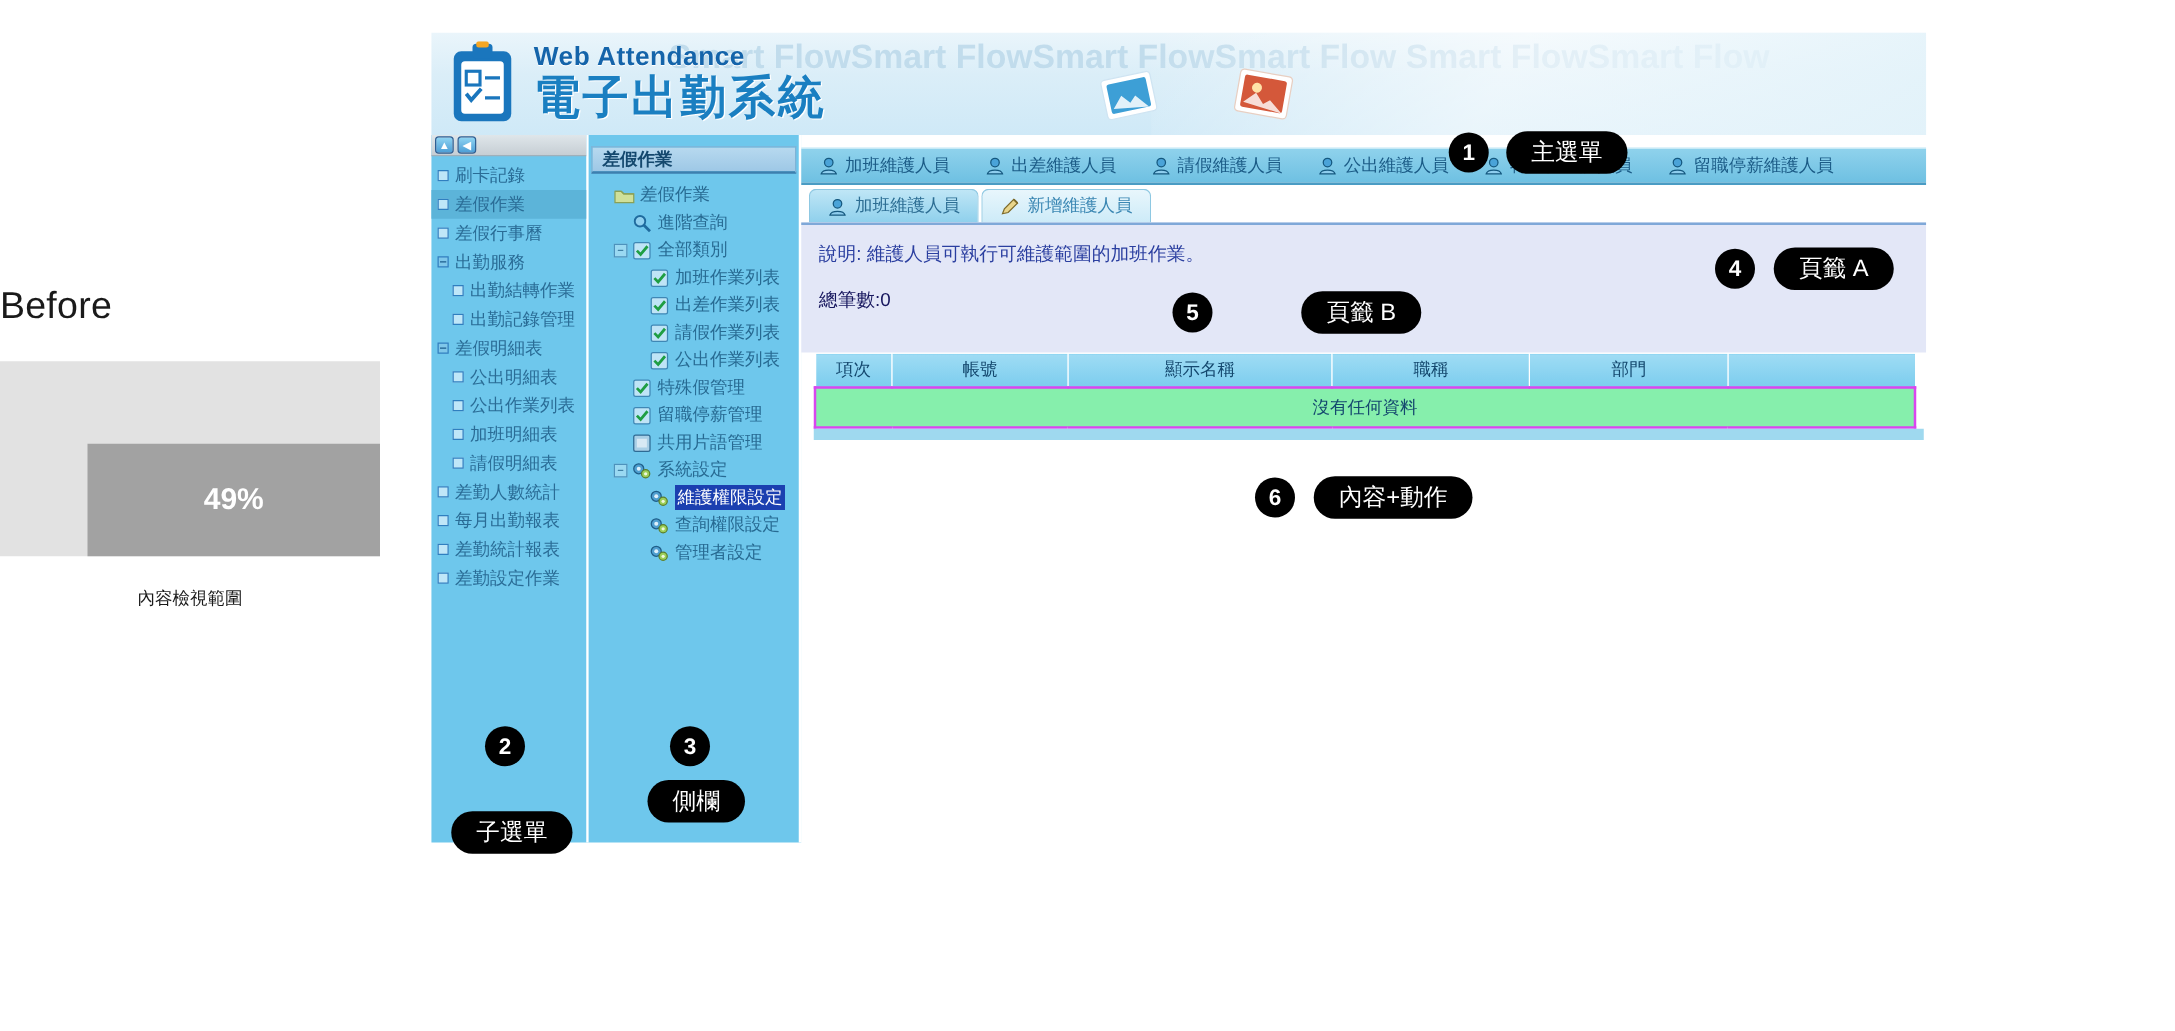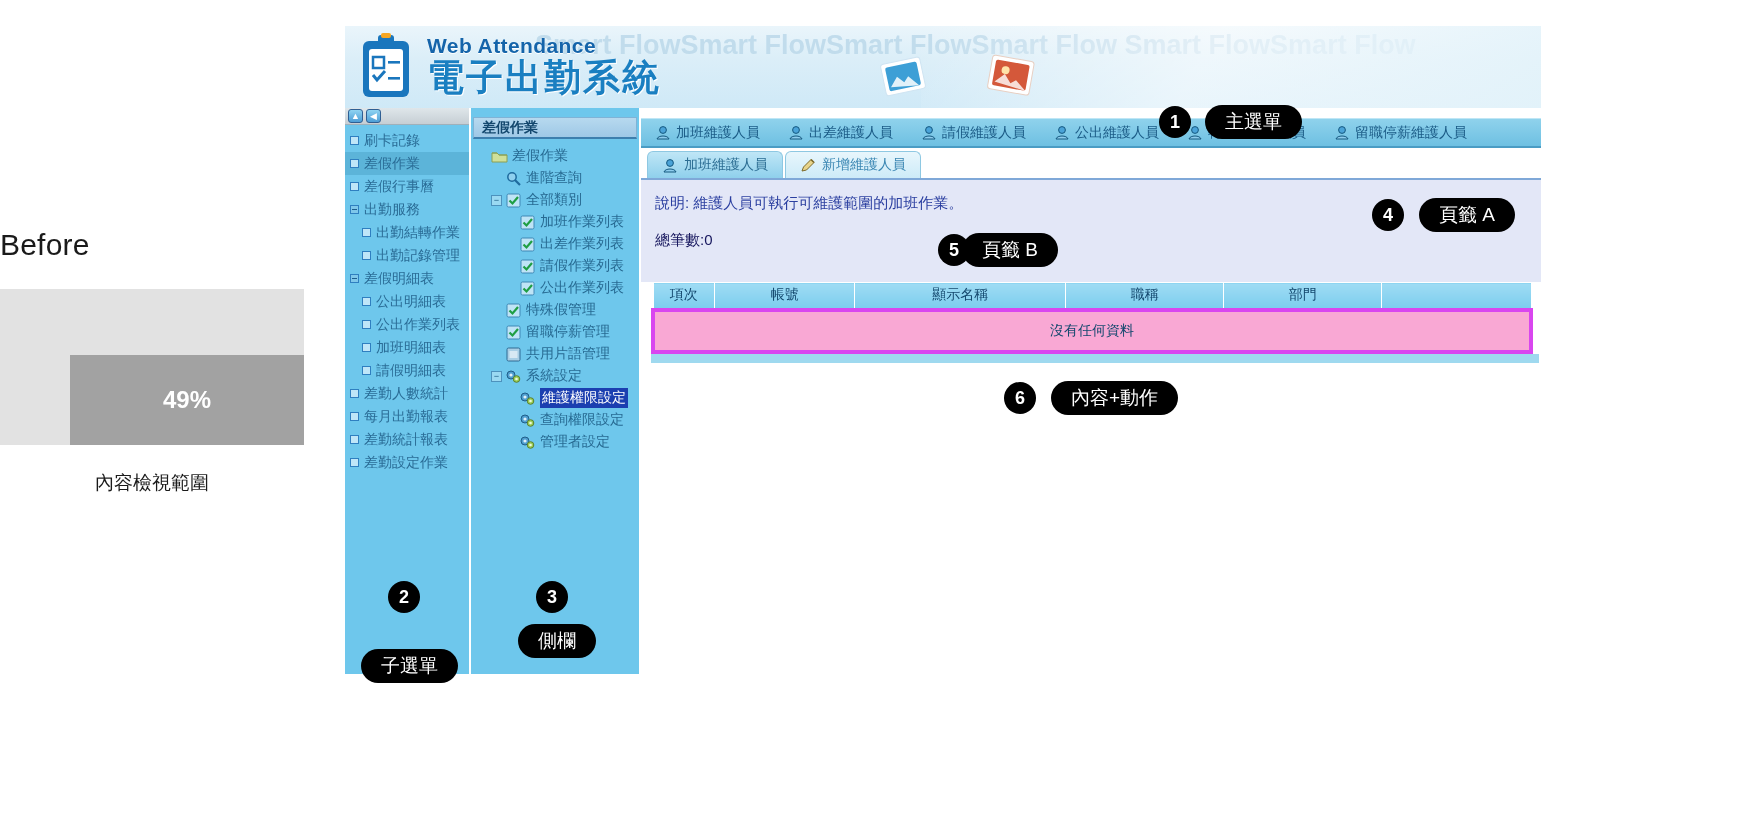--- a/index.html
+++ b/index.html
@@ -23,21 +23,21 @@
     background:#e2e2e2;
   }
   #before-inner {
     position:absolute; left:70px; top:355px; width:234px; height:90px;
     background:#a2a2a2;
     display:flex; align-items:center; justify-content:center;
   }
   #before-pct { color:#ffffff; font-size:24px; font-weight:bold; }
   #before-caption {
     position:absolute; left:0px; top:470px; width:304px;
-    text-align:center; font-size:19px; color:#1a1a1a;
+    text-align:center; font-size:14px; color:#1a1a1a;
   }
 
   
   #app {
     position:absolute; left:345px; top:26px;
     width:1196px; height:682px;
     background:#ffffff;
     overflow:hidden;
   }
 
@@ -184,22 +184,22 @@
   #total { font-size:15px; color:#17175e; margin-top:18px; }
 
   #table-wrap { margin:0 2px 0 10px; }
   table.grid { width:calc(100% - 6px); border-collapse:collapse; }
   table.grid th {
     background:linear-gradient(180deg,#9fdcf4,#7ccdee);
     border:1px solid #ffffff; border-bottom:1px solid #5aa8cc;
     font-size:14px; font-weight:normal; color:#14486e; height:27px;
   }
   table.grid td {
-    background:#f9a8d4; border:4px solid #d946ef;
-    font-size:14px; color:#14486e; height:42px; text-align:center;
+    background:#86efac; border:2px solid #d946ef;
+    font-size:14px; color:#14486e; height:32px; text-align:center;
   }
   #grid-footer { height:9px; background:#9fd9ef; margin:0 2px 0 10px; }
 
   
   .badge {
     position:absolute; width:32px; height:32px; border-radius:50%;
     background:#000; color:#fff; display:flex; align-items:center;
     justify-content:center; font-size:18px; font-weight:bold;
     z-index:40;
   }
@@ -588,18 +588,18 @@
   <div class="badge" style="left:388px;  top:581px;">2</div>
   <div class="pill" style="left:361px;  top:624px;margin-top:25px;">子選單</div>
 
   <div class="badge" style="left:536px;  top:581px;">3</div>
   <div class="pill" style="left:518px;  top:624px;">側欄</div>
 
   <div class="badge" style="left:1372px; top:199px;">4</div>
   <div class="pill" style="left:1419px; top:198px;">頁籤 A</div>
 
   <div class="badge" style="left:938px;  top:234px;">5</div>
-  <div class="pill" style="left:962px;  top:233px;">頁籤 B</div>
+  <div class="pill" style="left:1041px;  top:233px;">頁籤 B</div>
 
   <div class="badge" style="left:1004px; top:382px;">6</div>
   <div class="pill" style="left:1051px; top:381px;">內容+動作</div>
 
 </div>
 
 </body></html>

